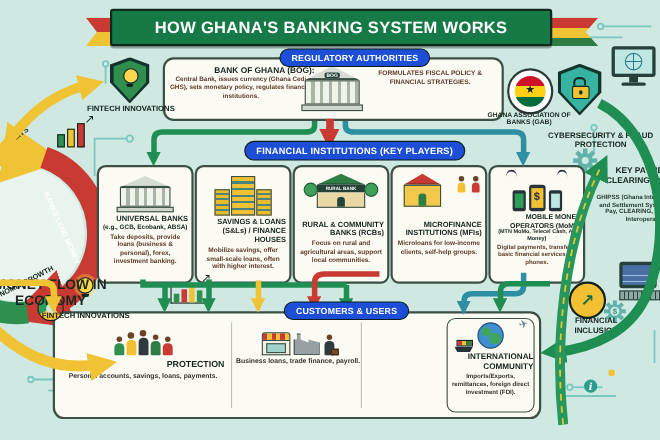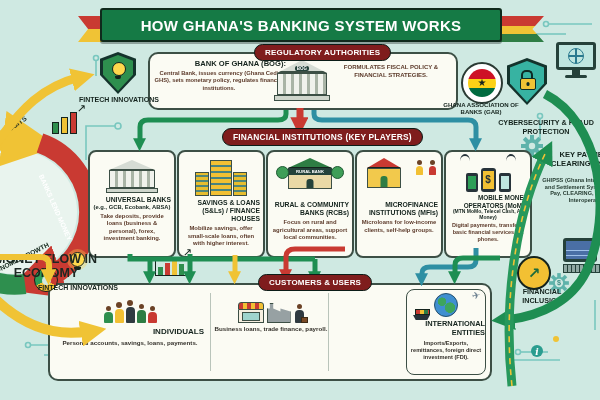--- a/index.html
+++ b/index.html
@@ -1,21 +1,21 @@
 <!DOCTYPE html>
 <html><head>
 <meta charset="utf-8">
 <style>
   html,body{margin:0;padding:0;}
   #stage{position:relative;width:600px;height:400px;background:#cfe9e2;overflow:hidden;
          font-family:"Liberation Sans","DejaVu Sans",sans-serif;color:#1c2722;}
   .abs{position:absolute;}
   svg.layer{position:absolute;left:0;top:0;}
   
-  .pill{position:absolute;background:#7f1d1d;color:#fff;border:1.5px solid #0b1c17;border-radius:9px;
+  .pill{position:absolute;background:#1d4ed8;color:#fff;border:1.5px solid #0b1c17;border-radius:9px;
         font-weight:bold;font-size:8px;padding:3px 10px;white-space:nowrap;z-index:6;letter-spacing:.2px;}
   .panel{position:absolute;background:#fbfbf3;border:2px solid #3c4f45;border-radius:10px;z-index:2;}
   .btitle{font-weight:bold;font-size:6.8px;text-align:right;color:#14231d;line-height:1.2;}
   .bsub{font-weight:bold;font-size:5.8px;text-align:center;color:#14231d;line-height:1.15;}
   .bdesc{font-size:5.9px;font-weight:bold;text-align:center;color:#5c3a2a;line-height:1.25;margin-top:2px;}
   .cdesc{font-size:6.2px;font-weight:bold;text-align:center;color:#33302a;line-height:1.25;margin-top:2px;}
   .sidelabel{position:absolute;font-weight:bold;text-align:center;color:#14231d;z-index:4;line-height:1.2;}
   
   .banner{position:absolute;left:100px;top:8px;width:398px;height:30px;background:#157a45;
           border:2px solid #0f2a1c;border-radius:3px;z-index:7;display:flex;align-items:center;justify-content:center;
@@ -282,21 +282,21 @@
         </div>
       <div class="figure">
           <div class="hd"></div>
           <div class="bd" style="background:#2e7d44;height:13px;"></div>
         </div>
       <div class="figure">
           <div class="hd"></div>
           <div class="bd" style="background:#c93a32;"></div>
         </div>
     </div>
-    <div class="btitle" style="font-size:8px;margin-top:4px">INDIVIDUALS</div>
+    <div class="btitle" style="font-size:8px;margin-top:4px">PROTECTION</div>
     <div class="cdesc">Personal accounts, savings, loans, payments.</div>
   </div>
 
   <div class="abs" style="left:208px;top:291px;width:126px;z-index:3">
     <div style="display:flex;justify-content:center;align-items:flex-end;gap:3px;height:32px;">
       <div style="width:26px;">
         <div style="height:6px;background:repeating-linear-gradient(90deg,#c93a32 0 4px,#f2c033 4px 8px);border:1px solid #3c4f45;border-radius:3px 3px 0 0;"></div>
         <div style="height:12px;background:#f6efe0;border:1px solid #3c4f45;border-top:none;display:flex;align-items:center;justify-content:center;">
             <div style="width:16px;height:7px;background:#9fd4cd;border:1px solid #3c4f45;"></div>
           </div>
@@ -314,21 +314,21 @@
 
   <div class="panel" style="left:406px;top:289px;width:78px;height:84px;border-width:1.5px;border-radius:8px;z-index:3;">
     <div style="height:30px;position:relative;">
       <div style="position:absolute;left:50%;top:3px;transform:translateX(-50%);width:22px;height:22px;border-radius:50%;background:#3f8fd0;border:1.5px solid #24506e;background-image:radial-gradient(circle at 32% 35%,#3da55c 0 4px,transparent 4.5px),radial-gradient(circle at 68% 62%,#3da55c 0 5px,transparent 5.5px);"></div>
       <span style="position:absolute;right:5px;top:0px;font-size:10px;color:#6e8291;transform:rotate(-12deg);">✈</span>
       <div style="position:absolute;left:6px;bottom:0;">
         <div style="width:13px;height:4px;background:repeating-linear-gradient(90deg,#c93a32 0 4px,#f2c033 4px 8px,#2e7d44 8px 12px);border:1px solid #14231d;margin-left:2px;"></div>
         <div style="width:17px;height:5px;background:#27333a;clip-path:polygon(0 0,100% 0,84% 100%,16% 100%);"></div>
       </div>
     </div>
-    <div class="btitle" style="font-size:7.4px">INTERNATIONAL ENTITIES</div>
+    <div class="btitle" style="font-size:7.4px">INTERNATIONAL COMMUNITY</div>
     <div class="cdesc" style="font-size:5.6px;padding:0 2px;">Imports/Exports, remittances, foreign direct investment (FDI).</div>
   </div>
 
   <div class="abs" style="left:-14px;top:252px;width:120px;z-index:4;font-weight:bold;font-size:12.5px;text-align:center;line-height:1.15;color:#1c2722;">MONEY FLOW IN ECONOMY</div>
   <div class="sidelabel" style="left:-6px;top:124px;font-size:7px;transform:rotate(-35deg);color:#1c2a22;">DEPOSITS</div>
   <div class="sidelabel" style="left:40px;top:164px;width:92px;font-size:6.8px;color:#fff;transform:rotate(66deg);transform-origin:left top;">BANKS LEND MONEY</div>
   <div class="sidelabel" style="left:-26px;top:278px;width:95px;font-size:6.6px;color:#0f2418;transform:rotate(-27deg);transform-origin:left top;">ECONOMIC GROWTH</div>
 
   <div class="abs" style="left:70px;top:252px;width:14px;z-index:3;">
     <div style="width:13px;height:13px;border-radius:50%;background:#ffd84d;border:1.5px solid #14231d;box-shadow:0 0 0 3px rgba(255,216,77,.35);"></div>

